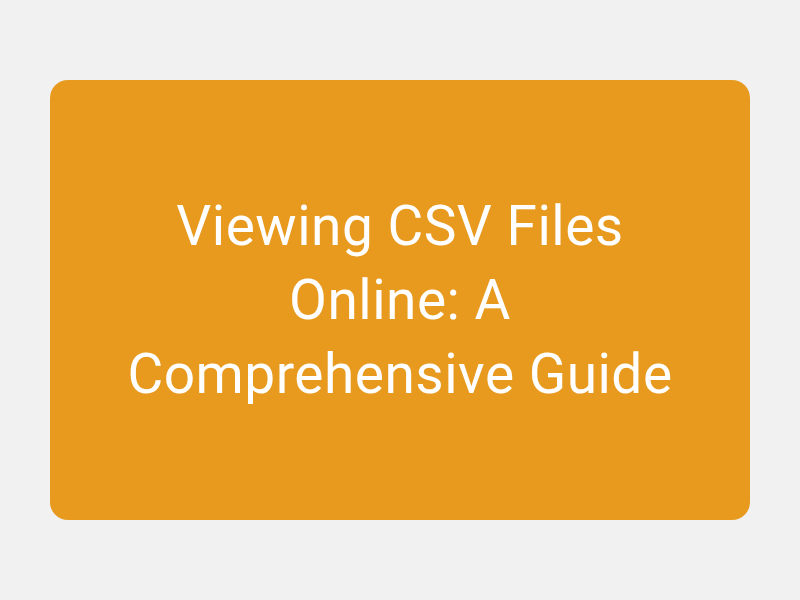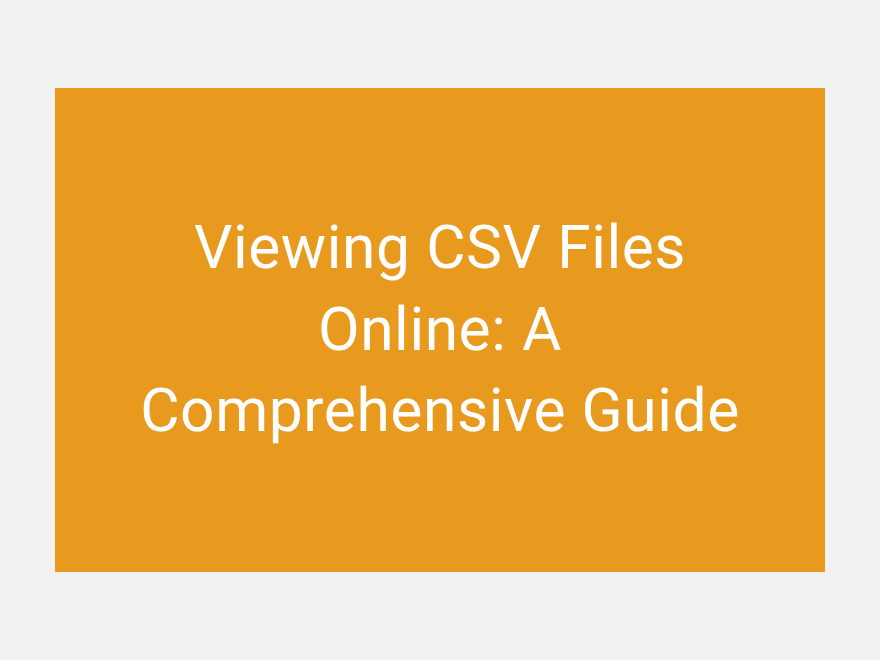--- a/index.html
+++ b/index.html
@@ -1,18 +1,19 @@
 <!DOCTYPE html>
 <html><head>
   <meta charset="utf-8">
   <style>
     * {
       margin: 0;
       padding: 0;
       box-sizing: border-box;
+      border-radius: 18px;
     }
     body {
       width: 800px;
       height: 600px;
       background-color: #f1f1f1;
       display: flex;
       align-items: center;
       justify-content: center;
       font-family: -apple-system, BlinkMacSystemFont, "Segoe UI", Roboto, "Helvetica Neue", Arial, sans-serif;
     }

